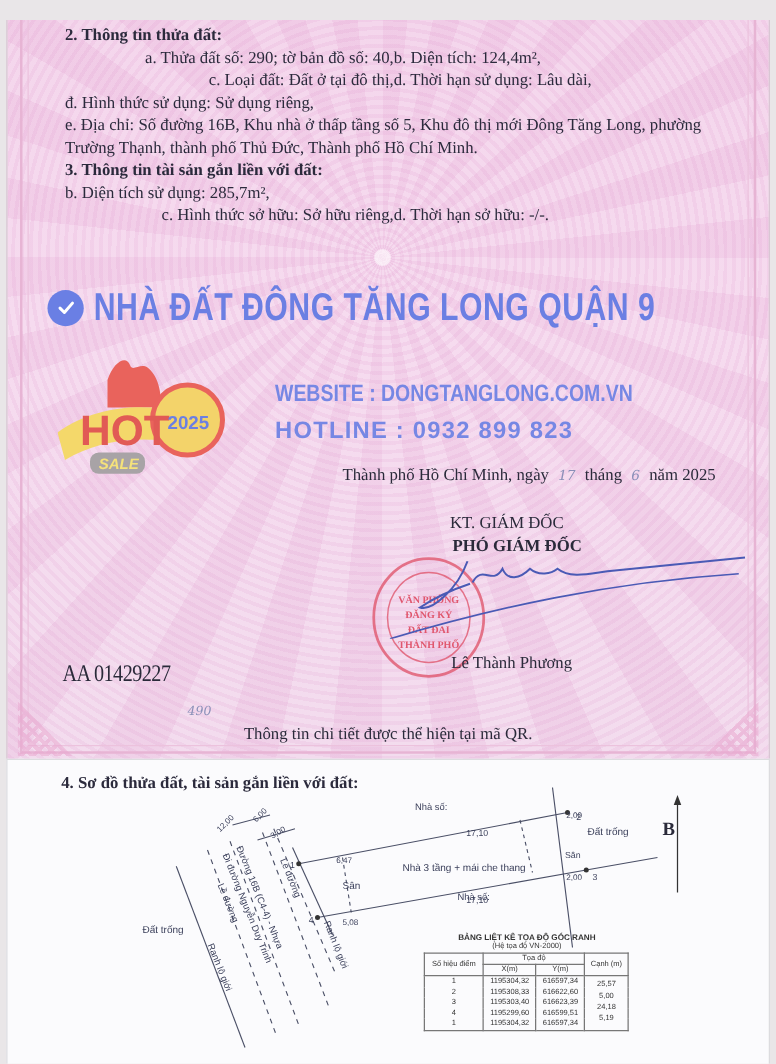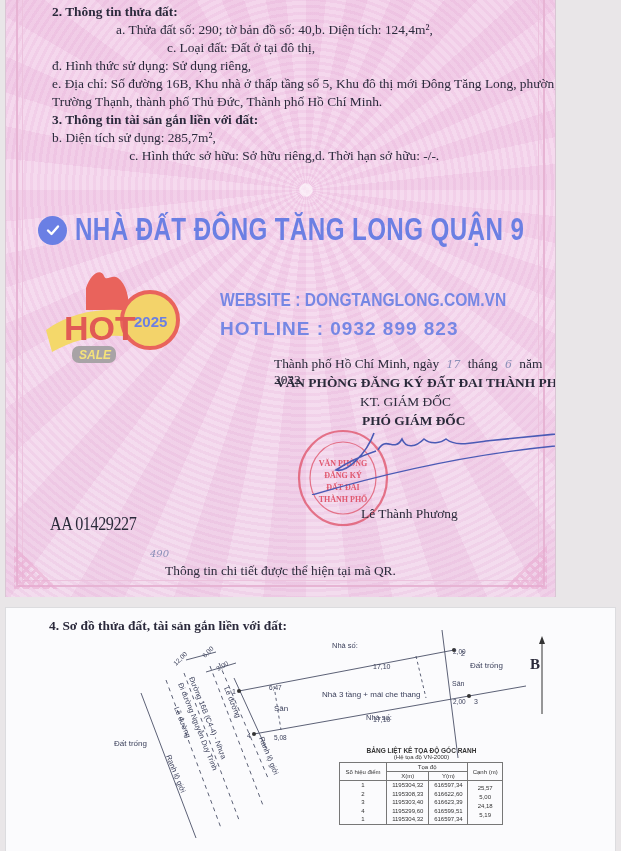--- a/index.html
+++ b/index.html
@@ -1,21 +1,21 @@
 <!DOCTYPE html>
 <html><head>
 <meta charset="utf-8">
 <style>
   * { box-sizing: border-box; margin: 0; padding: 0; }
   html, body { width: 621px; height: 851px; overflow: hidden; background: #e9e6e8; }
   body { position: relative; font-family: "Liberation Serif", serif; color: #2a2a3a; }
 
   
   .page1 {
-    position: absolute; left: 5px; top: 0; width: 551px; height: 597px;
+    position: absolute; left: 5px; top: 16px; width: 611px; height: 597px;
     background:
       radial-gradient(circle at 300px 190px, rgba(255,255,255,0.55) 0 6px, transparent 7px),
       repeating-radial-gradient(circle at 300px 190px, rgba(214,120,190,0.10) 0 3px, rgba(255,255,255,0) 3px 7px),
       repeating-conic-gradient(from 0deg at 300px 190px, rgba(210,110,180,0.10) 0 6deg, rgba(255,255,255,0) 6deg 12deg),
       linear-gradient(180deg, #f4d6ec 0%, #f6dbef 40%, #f3dcee 100%);
     border-left: 1px solid #d9c6d4; border-right: 1px solid #d9c6d4;
     overflow: hidden;
   }
   .inner-border {
     position: absolute; left: 10px; top: -2px; right: 10px; bottom: 10px;
@@ -94,20 +94,21 @@
   <div class="corner right"></div>
 
   <div class="sec" style="top:3px;">
     <div class="h">2. Thông tin thửa đất:</div>
     <div class="row">
       <span class="c1">a. Thửa đất số: 290; tờ bản đồ số: 40,</span>
       <span>b. Diện tích: 124,4m²,</span>
     </div>
     <div class="row">
       <span class="c1">c. Loại đất: Đất ở tại đô thị,</span>
+      <span>d. Thời hạn sử dụng: Lâu dài,</span>
     </div>
     <div>đ. Hình thức sử dụng: Sử dụng riêng,</div>
     <div class="addr">e. Địa chỉ: Số      đường 16B, Khu nhà ở thấp tầng số 5, Khu đô thị mới Đông Tăng Long, phường Trường Thạnh, thành phố Thủ Đức, Thành phố Hồ Chí Minh.</div>
 
     <div class="h">3. Thông tin tài sản gắn liền với đất:</div>
     <div class="row">
       <span>b. Diện tích sử dụng: 285,7m²,</span>
     </div>
     <div class="row">
       <span class="c1">c. Hình thức sở hữu: Sở hữu riêng,</span>
@@ -137,23 +138,22 @@
   </div>
 
   <div class="web">WEBSITE : DONGTANGLONG.COM.VN</div>
   <div class="hotline">HOTLINE : 0932 899 823</div>
 
   <div class="place-date">
     <span>Thành phố Hồ Chí Minh, ngày</span>
     <span class="hand">17</span>
     <span>tháng</span>
     <span class="hand">6</span>
-    <span>năm 2022</span>
-  </div>
-  <div class="office">VĂN PHÒNG ĐĂNG KÝ ĐẤT ĐAI THÀNH PHỐ</div>
+    <span>năm 2025</span>
+  </div>
   <div class="kt">KT. GIÁM ĐỐC</div>
   <div class="pgd">PHÓ GIÁM ĐỐC</div>
 
   <svg class="stamp" viewBox="0 0 95 100">
     <ellipse cx="47" cy="50" rx="44" ry="47" fill="none" stroke="#e0576e" stroke-width="2.2" opacity=".8"></ellipse>
     <ellipse cx="47" cy="50" rx="33" ry="36" fill="none" stroke="#e0576e" stroke-width="1.2" opacity=".8"></ellipse>
     <text x="47" y="38" text-anchor="middle" font-family="Liberation Serif, serif" font-size="8" font-weight="bold" fill="#e0576e">VĂN PHÒNG</text>
     <text x="47" y="50" text-anchor="middle" font-family="Liberation Serif, serif" font-size="8" font-weight="bold" fill="#e0576e">ĐĂNG KÝ</text>
     <text x="47" y="62" text-anchor="middle" font-family="Liberation Serif, serif" font-size="8" font-weight="bold" fill="#e0576e">ĐẤT ĐAI</text>
     <text x="47" y="74" text-anchor="middle" font-family="Liberation Serif, serif" font-size="8" font-weight="bold" fill="#e0576e">THÀNH PHỐ</text>

